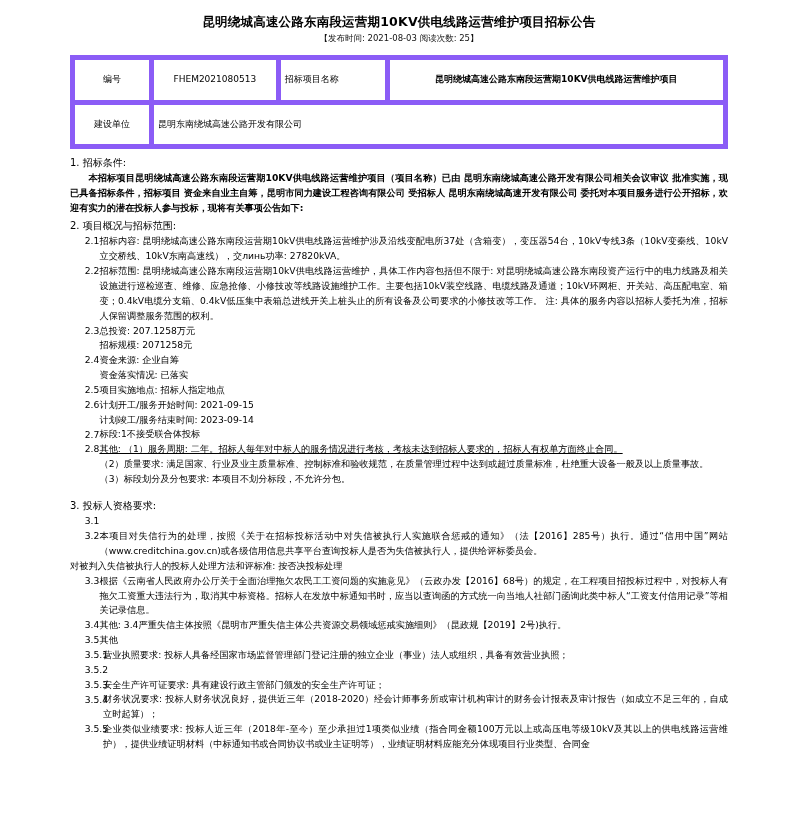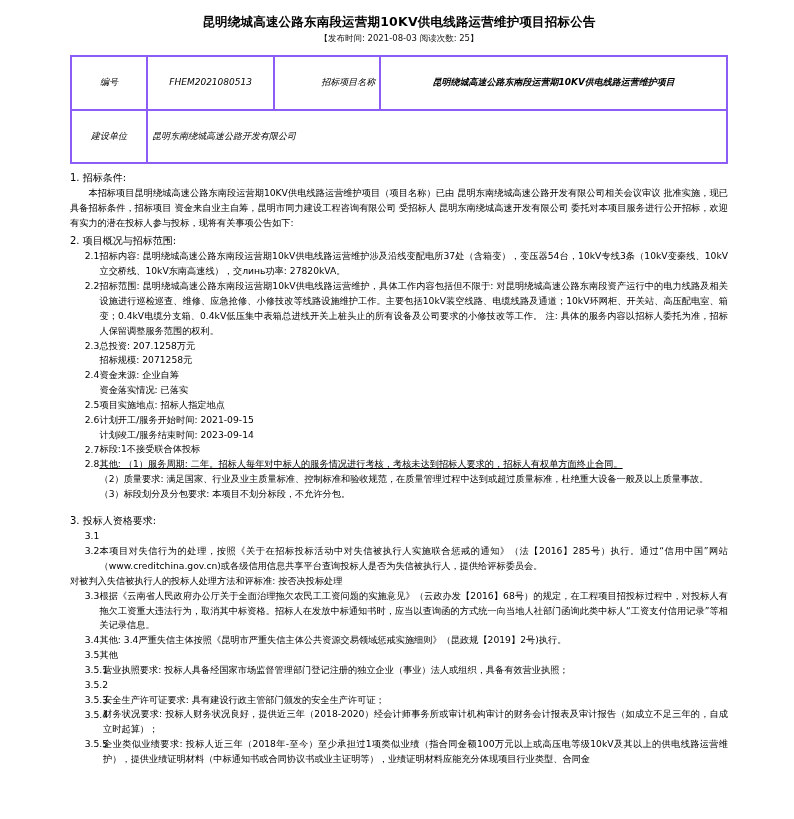--- a/index.html
+++ b/index.html
@@ -35,33 +35,32 @@
     margin: 0 0 10px 0;
     color: #111;
   }
   table.info {
     width: 100%;
     border-collapse: collapse;
     font-size: 9px;
     margin-bottom: 6px;
   }
   table.info td {
-    border: 2px solid #8b5cf6;
-    padding: 20px 4px;
+    border: 5px solid #8b5cf6;
+    padding: 14px 4px;
     line-height: 1.3;
     vertical-align: middle;
-    font-style: italic;
   }
   td.lbl {
     text-align: center;
     width: 66px;
     white-space: nowrap;
   }
   td.lbl-wide {
-    text-align: right;
+    text-align: left;
     width: 96px;
     white-space: nowrap;
   }
   td.val {
     text-align: center;
   }
   td.val-left {
     text-align: left;
     padding-left: 6px;
   }
@@ -77,20 +76,21 @@
     margin: 2px 0 0 0;
     font-size: 10px;
     line-height: 1.62;
   }
   .p {
     margin: 0;
     text-indent: 2em;
     font-size: 9.2px;
     line-height: 1.62;
     text-align: justify;
+    font-weight: bold;
   }
   .p0 {
     margin: 0;
     font-size: 9.2px;
     line-height: 1.62;
     text-align: justify;
   }
   .ind1 {
     margin: 0;
     padding-left: 1.6em;

